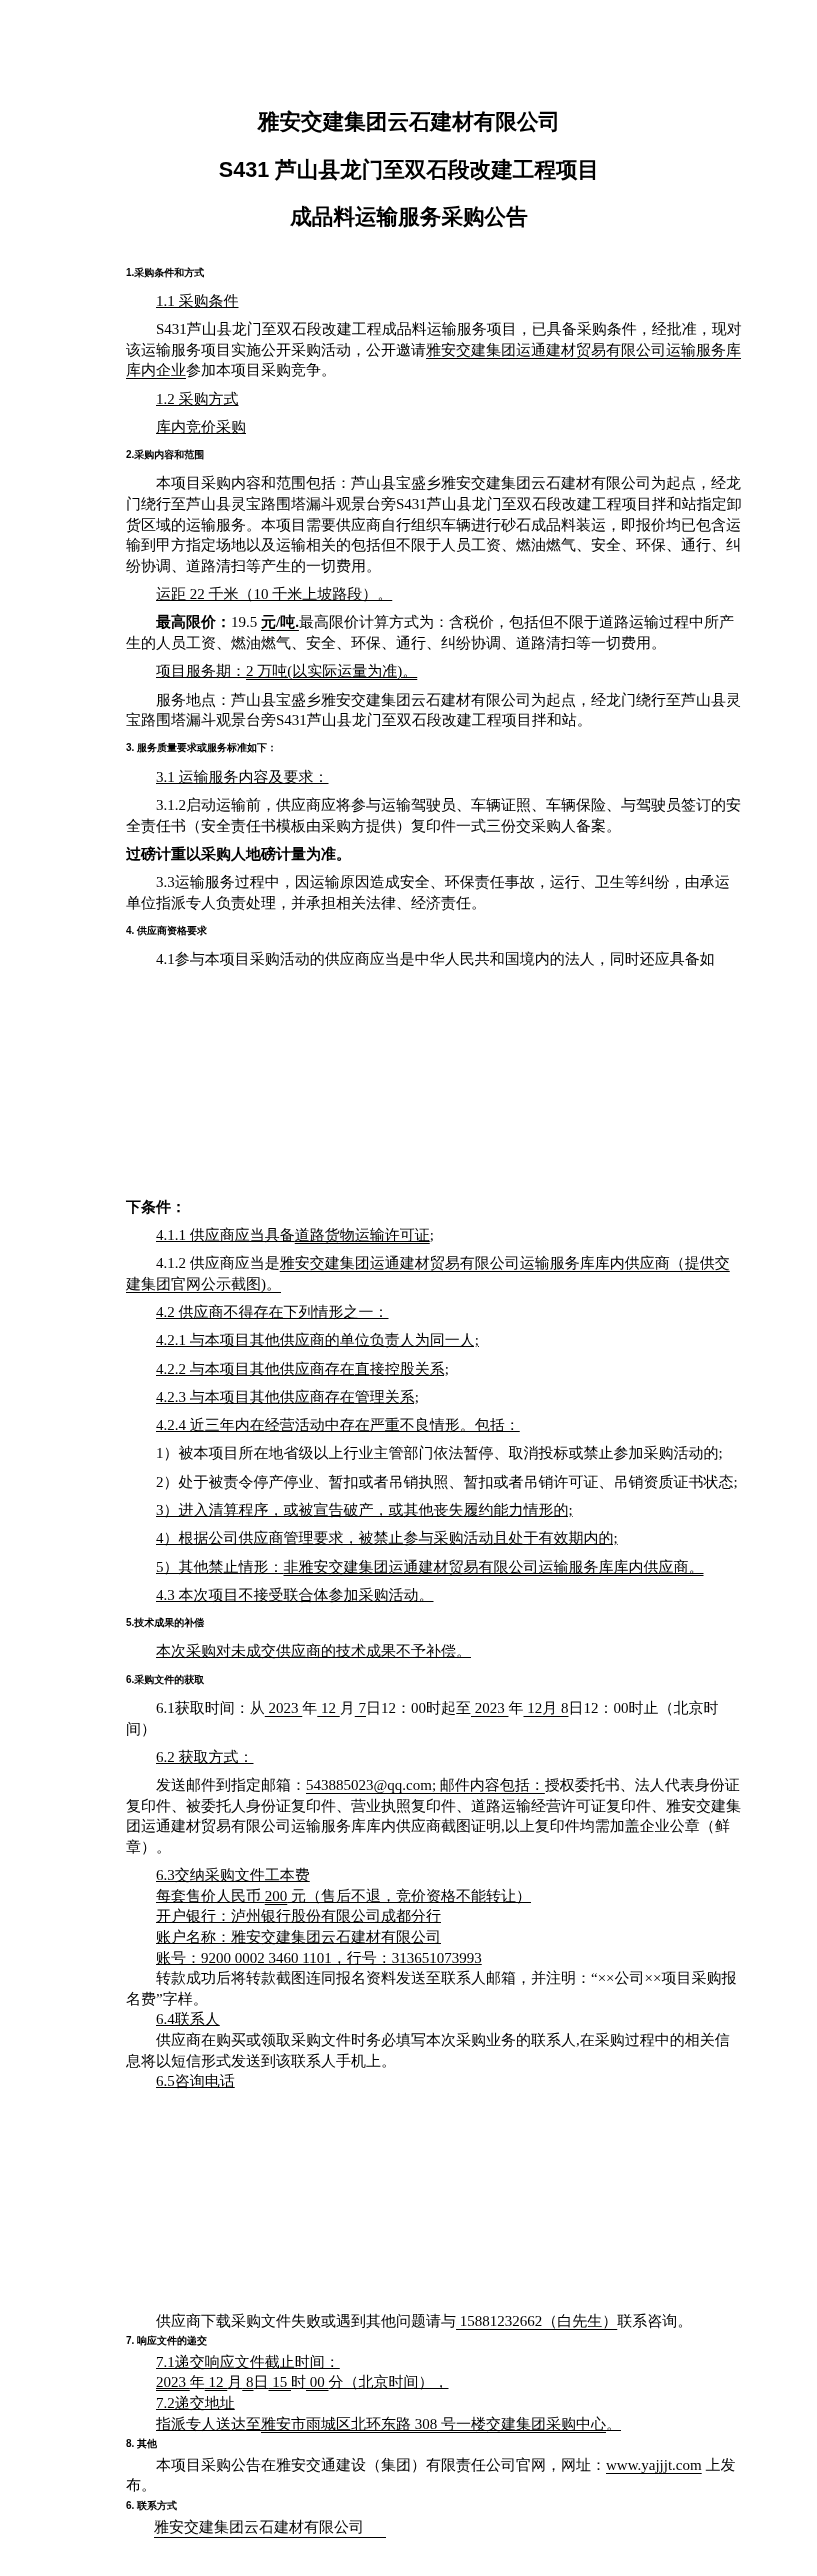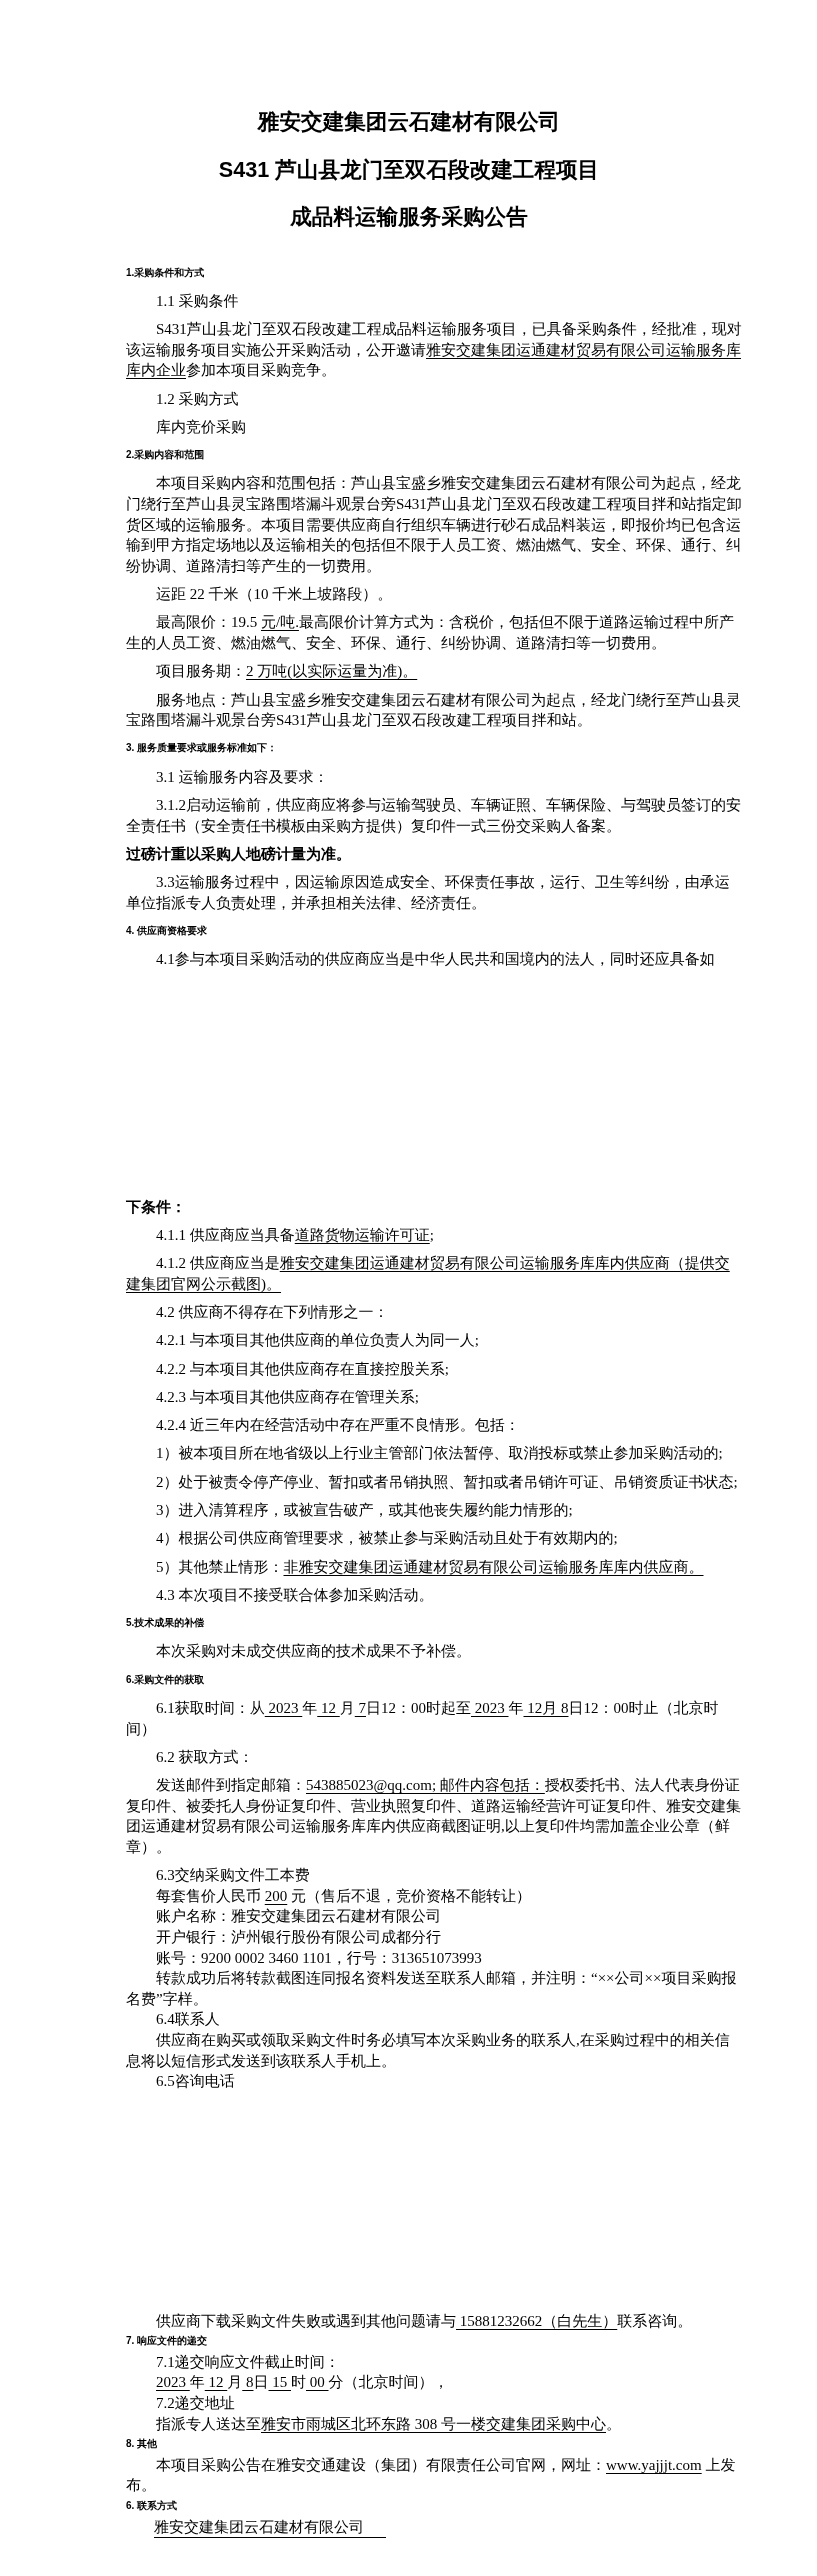--- a/index.html
+++ b/index.html
@@ -12,26 +12,26 @@
   .title-wrap{padding-top:109px;text-align:center;}
   .title-line{
     font-family:"Liberation Sans","DejaVu Sans",sans-serif;
     font-weight:700;font-size:21.6px;line-height:26px;margin:0 0 21.6px 0;color:#000;
   }
   
   #doc{margin-left:126px;width:618px;padding-top:3.1px;}
   .blk{font-size:15px;line-height:20.6px;margin-top:7.7px;}
   .heading{font-family:"Liberation Sans","DejaVu Sans",sans-serif;font-weight:700;font-size:10px;}
   .para{text-indent:30px;}
-  .sub{padding-left:30px;}
+  .sub{padding-left:30px;text-decoration:underline;}
   .flush{padding-left:0;font-weight:bold;}
   .tight{margin-top:0;}
   .pagebreak{height:219px;margin-top:0;}
   .u{text-decoration:underline;text-underline-offset:3.1px;text-decoration-thickness:0.8px;}
-  .b{font-weight:400;}
+  .b{font-weight:700;}
   .contact{margin-top:0;line-height:20px;padding-left:28px;}
   .cvalue{display:inline-block;min-width:232px;border-bottom:0.8px solid #000;}
 </style>
 </head>
 <body>
 
 <div class="title-wrap">
   <div class="title-line">雅安交建集团云石建材有限公司</div>
   <div class="title-line">S431 芦山县龙门至双石段改建工程项目</div>
   <div class="title-line">成品料运输服务采购公告</div>
@@ -72,22 +72,22 @@
     <div class="blk sub"><span>5）其他禁止情形：</span><span class="u">非雅安交建集团运通建材贸易有限公司运输服务库库内供应商。</span></div>
     <div class="blk sub"><span>4.3 本次项目不接受联合体参加采购活动。</span></div>
     <div class="blk heading"><span>5.技术成果的补偿</span></div>
     <div class="blk sub"><span>本次采购对未成交供应商的技术成果不予补偿。</span></div>
     <div class="blk heading"><span>6.采购文件的获取</span></div>
     <div class="blk para"><span>6.1获取时间：从</span><span class="u"> 2023 </span><span>年</span><span class="u"> 12 </span><span>月</span><span class="u"> 7</span><span>日12：00时起至</span><span class="u"> 2023 </span><span>年</span><span class="u"> 12月 8</span><span>日12：00时止（北京时间）</span></div>
     <div class="blk sub"><span>6.2 获取方式：</span></div>
     <div class="blk para"><span>发送邮件到指定邮箱：</span><span class="u">543885023@qq.com; 邮件内容包括：</span><span>授权委托书、法人代表身份证复印件、被委托人身份证复印件、营业执照复印件、道路运输经营许可证复印件、雅安交建集团运通建材贸易有限公司运输服务库库内供应商截图证明,以上复印件均需加盖企业公章（鲜章）。</span></div>
     <div class="blk sub"><span>6.3交纳采购文件工本费</span></div>
     <div class="blk sub tight"><span>每套售价人民币 </span><span class="u">200</span><span> 元（售后不退，竞价资格不能转让）</span></div>
+    <div class="blk sub tight"><span>开户银行：泸州银行股份有限公司成都分行</span></div>
     <div class="blk sub tight"><span>账户名称：雅安交建集团云石建材有限公司</span></div>
-    <div class="blk sub tight"><span>开户银行：泸州银行股份有限公司成都分行</span></div>
     <div class="blk sub tight"><span>账号：9200 0002 3460 1101，行号：313651073993</span></div>
     <div class="blk para tight"><span>转款成功后将转款截图连同报名资料发送至联系人邮箱，并注明：“××公司××项目采购报名费”字样。</span></div>
     <div class="blk sub tight"><span>6.4联系人</span></div>
     <div class="blk para tight"><span>供应商在购买或领取采购文件时务必填写本次采购业务的联系人,在采购过程中的相关信息将以短信形式发送到该联系人手机上。</span></div>
     <div class="blk sub tight"><span>6.5咨询电话</span></div>
     <div class="blk pagebreak"></div>
     <div class="blk para tight"><span>供应商下载采购文件失败或遇到其他问题请与</span><span class="u"> 15881232662（白先生）</span><span>联系咨询。</span></div>
     <div class="blk heading tight"><span>7. 响应文件的递交</span></div>
     <div class="blk sub tight"><span>7.1递交响应文件截止时间：</span></div>
     <div class="blk sub tight"><span class="u"> 2023 </span><span>年</span><span class="u"> 12 </span><span>月</span><span class="u"> 8</span><span>日</span><span class="u"> 15 </span><span>时</span><span class="u"> 00 </span><span>分（北京时间），</span></div>

